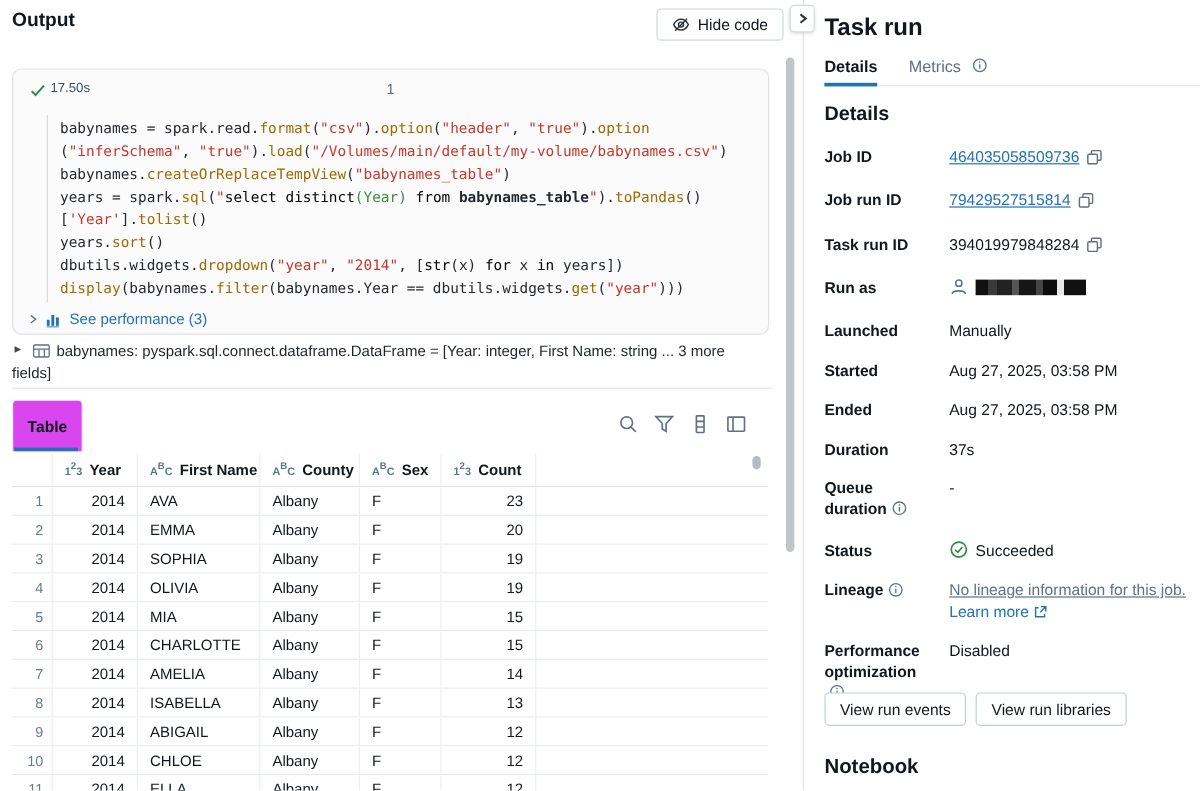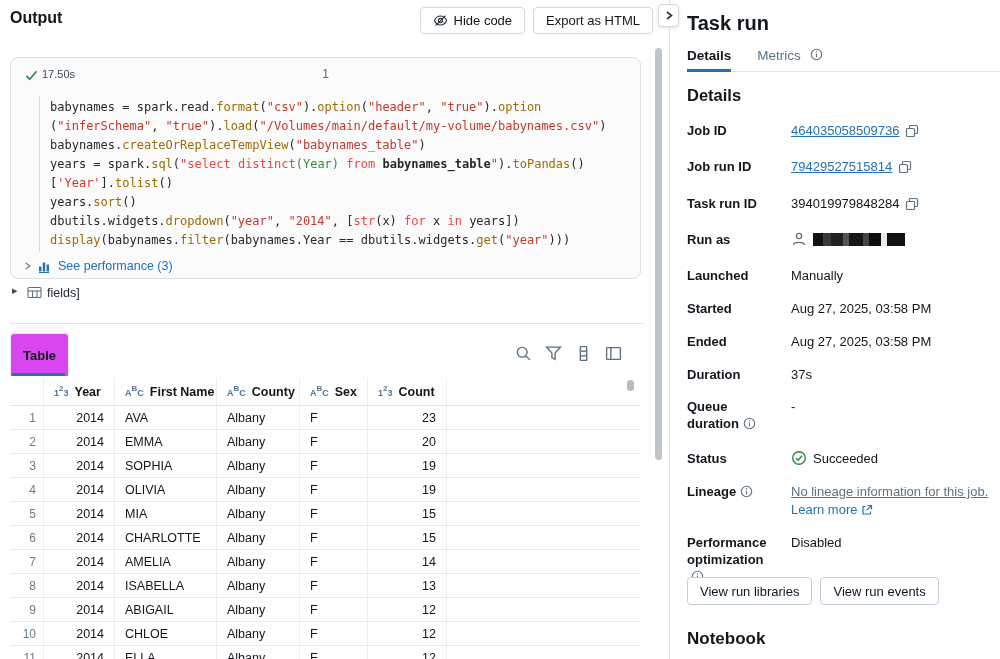--- a/index.html
+++ b/index.html
@@ -16,21 +16,21 @@
        box-shadow:0 1px 3px rgba(0,0,0,.12);cursor:pointer;z-index:6;padding:0;}
   
   .cell{position:absolute;left:10px;top:57px;width:631px;height:222px;background:#fbfbfc;
         border:1px solid #dde2e8;border-radius:8px;box-sizing:border-box;}
   .cell-head{position:relative;height:32px;}
   .cell-check{position:absolute;left:14px;top:11px;}
   .cell-duration{position:absolute;left:31px;top:10px;font-size:11px;color:#3f4b55;}
   .cell-num{position:absolute;left:50%;transform:translateX(-50%);top:9px;font-size:12px;color:#5d6a75;}
   .code{margin:6px 0 0 28px;border-left:1px solid #d6dbe0;padding:2px 0 2px 10px;
         font-family:"DejaVu Sans Mono",monospace;font-size:12px;line-height:19px;white-space:pre;}
-  .tok-p{color:#24292e}.tok-f{color:#9e6a03}.tok-s{color:#c5372c}.tok-k{color:#ef4444}
+  .tok-p{color:#24292e}.tok-f{color:#9e6a03}.tok-s{color:#c5372c}.tok-k{color:#000000}
   .tok-g{color:#3d8b37}.tok-b{color:#24292e;font-weight:bold}
   .perf-row{display:flex;align-items:center;gap:6px;margin:7px 0 0 12px;font-size:12.5px;color:#2272b4;cursor:pointer;}
   
   .df-row{position:absolute;left:10px;top:284px;width:634px;height:39px;border-bottom:1px solid #e2e6ea;font-size:12.5px;color:#1d242b;}
   .df-tri{position:absolute;left:2px;top:0px;font-size:11px;color:#3d4852;}
   .df-tbl-ico{position:absolute;left:17px;top:2px;}
   .df-text span{display:block;line-height:18px;}
   .df-text span:first-child{padding-left:37px;}
   
   .result-tabs{position:absolute;left:10px;top:331px;width:631px;height:44px;}
@@ -92,23 +92,20 @@
 
     <div class="hdr-buttons">
       <button class="btn">
         <svg width="15" height="15" viewBox="0 0 16 16" fill="none" stroke="#30373d" stroke-width="1.3">
             <path d="M1.5 8 C3 4.8 5.4 3.2 8 3.2 C10.6 3.2 13 4.8 14.5 8 C13 11.2 10.6 12.8 8 12.8 C5.4 12.8 3 11.2 1.5 8 Z"></path>
             <circle cx="8" cy="8" r="2.2"></circle>
             <line x1="2.8" y1="13.4" x2="13.4" y2="2.8"></line>
           </svg>
         <span>Hide code</span>
       </button>
-      <button class="btn">
-        <span>Export as HTML</span>
-      </button>
     </div>
 
     <div class="cell">
       <div class="cell-head">
         <svg class="cell-check" width="13" height="13" viewBox="0 0 14 14" fill="none" stroke="#2c8a4b" stroke-width="1.8">
             <path d="M1.5 7.5 L5 11 L12.5 2.5"></path>
           </svg>
         <span class="cell-duration">17.50s</span>
         <span class="cell-num">1</span>
       </div>
@@ -129,20 +126,21 @@
 
     <div class="df-row">
       <span class="df-tri">▸</span>
       <svg class="df-tbl-ico" width="15" height="13" viewBox="0 0 15 13" fill="none" stroke="#5f7281" stroke-width="1.1">
           <rect x="1" y="1.5" width="13" height="10" rx="1"></rect>
           <line x1="1" y1="5" x2="14" y2="5"></line>
           <line x1="5.5" y1="5" x2="5.5" y2="11.5"></line>
           <line x1="10" y1="5" x2="10" y2="11.5"></line>
         </svg>
       <div class="df-text">
+        <span>babynames:  pyspark.sql.connect.dataframe.DataFrame = [Year: integer, First Name: string ... 3 more</span>
         <span>fields]</span>
       </div>
     </div>
 
     <div class="result-tabs">
       <div class="result-tab">
         <span>Table</span>
         <div class="tab-underline"></div>
       </div>
       <div class="table-toolbar">
@@ -450,19 +448,19 @@
               <rect x="6.4" y="6" width="1.2" height="4" fill="#5f7281"></rect>
               <rect x="6.4" y="3.4" width="1.2" height="1.3" fill="#5f7281"></rect>
             </svg></div>
           <div class="fvalue">
             <span>Disabled</span>
           </div>
         </div>
       </div>
 
     <div class="panel-buttons">
+      <button class="btn">View run events</button>
       <button class="btn">View run libraries</button>
-      <button class="btn">View run events</button>
     </div>
 
     <h2 class="nb-title">Notebook</h2>
   </div>
 </div>
 
 </body></html>

